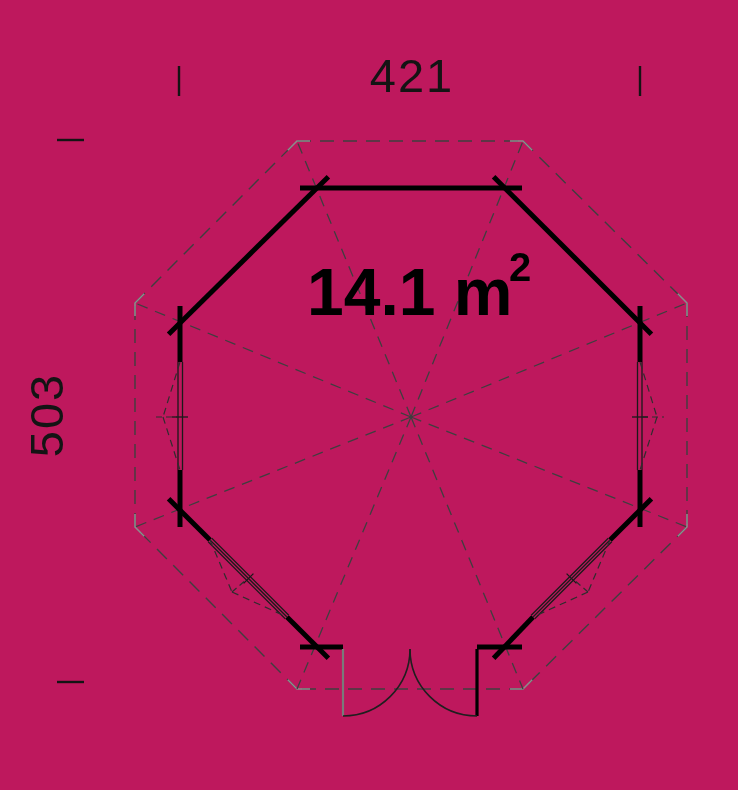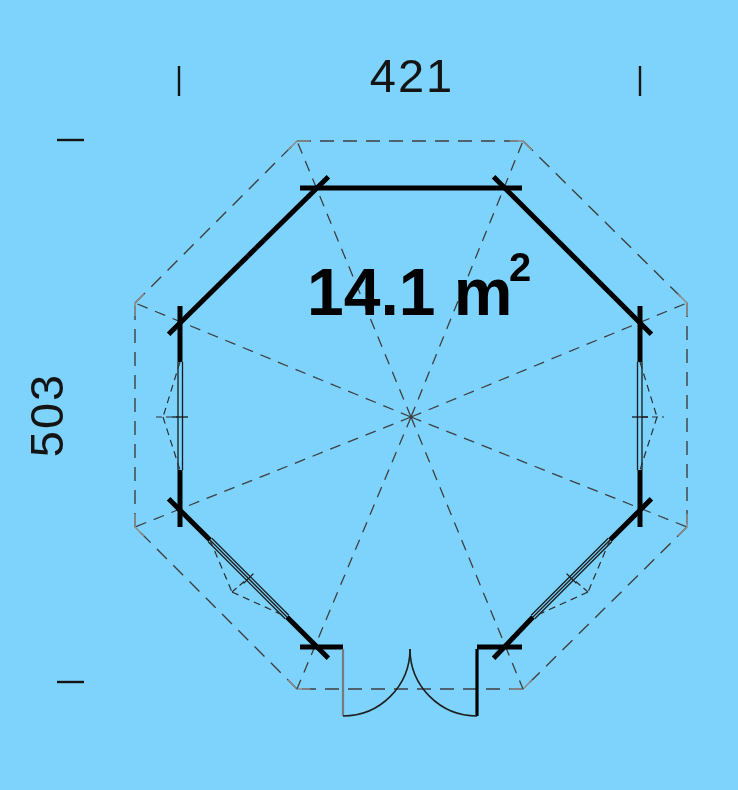--- a/index.html
+++ b/index.html
@@ -5,21 +5,21 @@
   html,body{
     margin:0;
     padding:0;
     background:#ffffff;
     font-family:"Liberation Sans", sans-serif;
   }
   .canvas{
     position:relative;
     width:738px;
     height:790px;
-    background:#7dd3fc;
+    background:#be185d;
     overflow:hidden;
   }
   svg{display:block}
 
   
   .wall        { stroke:#000000; stroke-width:5;   fill:none; stroke-linecap:butt; }
   .roof-edge   { stroke:#3f3f3f; stroke-width:1.4; fill:none; stroke-dasharray:14 9; }
   .hip         { stroke:#3f3f3f; stroke-width:1.3; fill:none; stroke-dasharray:11 8; }
   .corner-mark { stroke:#8c8c8c; stroke-width:1.6; fill:none; }
   .window-line { stroke:#1a1a1a; stroke-width:1.3; fill:none; }

